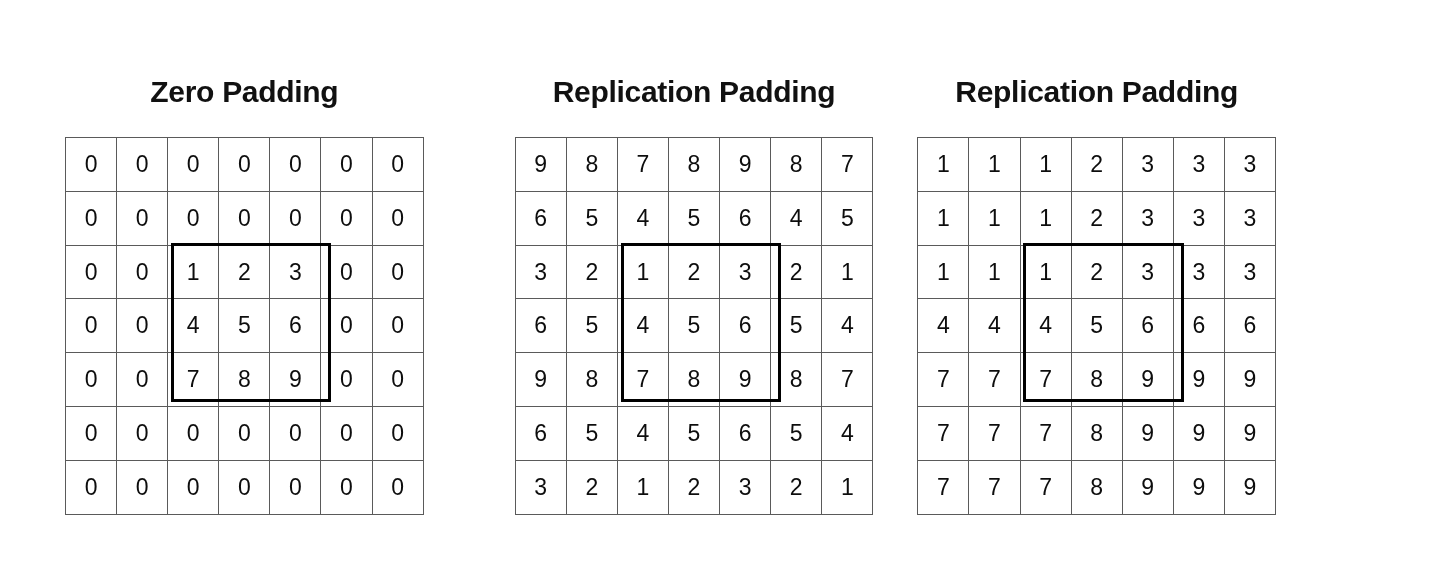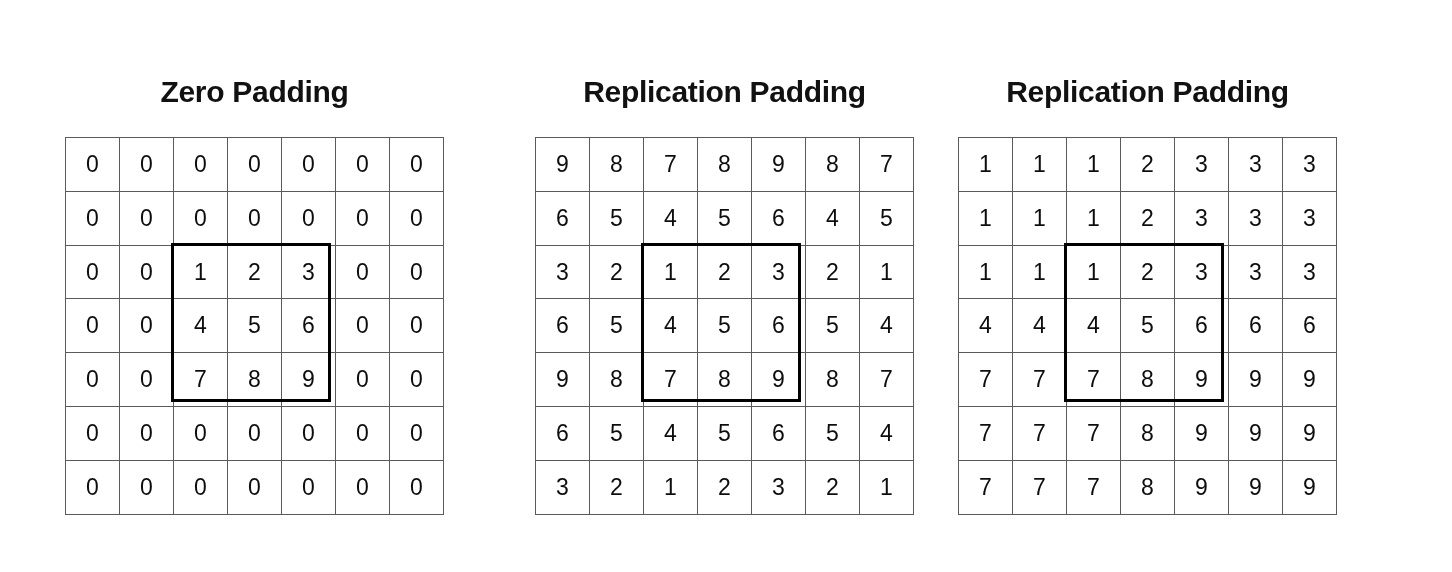--- a/index.html
+++ b/index.html
@@ -20,21 +20,21 @@
     position: relative;
     width: 1452px;
     height: 572px;
     background: #ffffff;
   }
 
   .panels {
     position: absolute;
     left: 0;
     top: 0;
-    width: 1452px;
+    width: 1276px;
     height: 572px;
     display: flex;
     flex-direction: row;
     align-items: flex-start;
     justify-content: flex-start;
   }
 
   .panel {
     display: flex;
     flex-direction: column;

